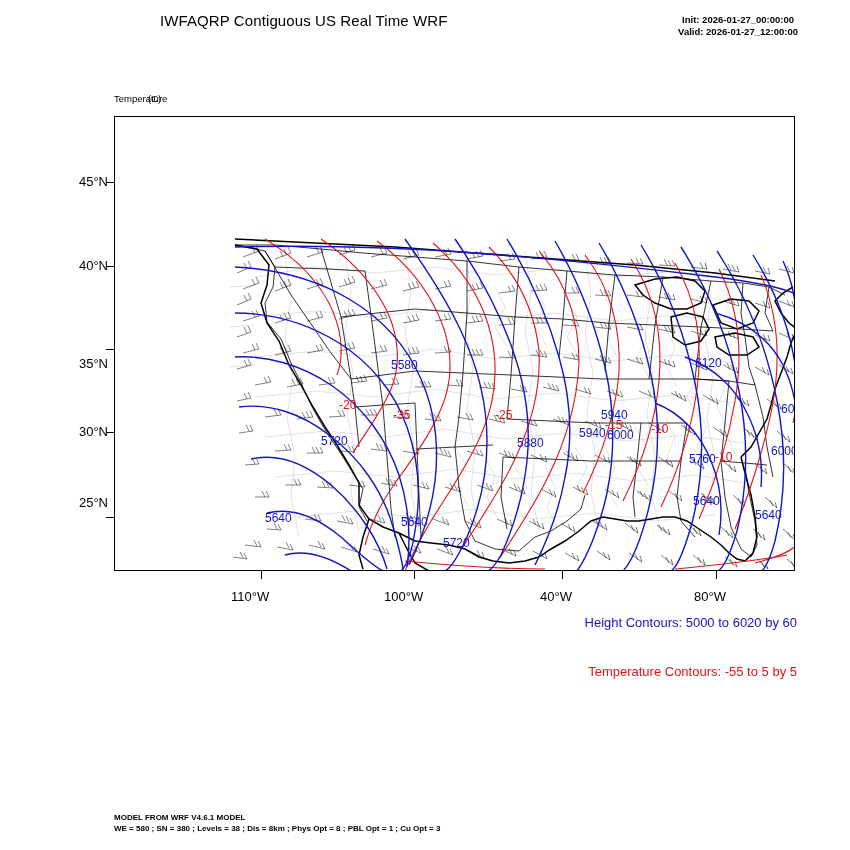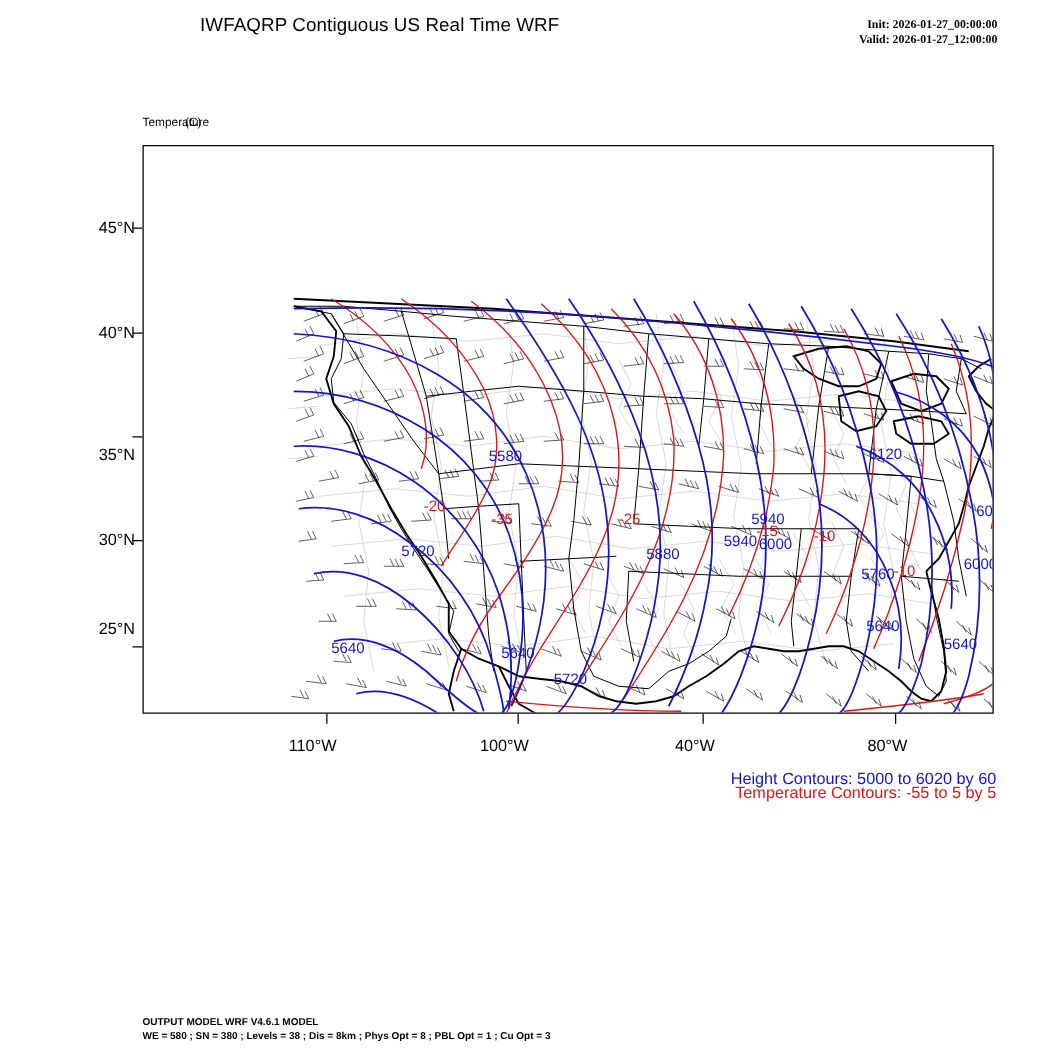--- a/index.html
+++ b/index.html
@@ -21,26 +21,25 @@
     top: 12px;
     font-size: 15px;
     letter-spacing: 0.1px;
     white-space: nowrap;
     margin-left: 46px;
   }
   .init-block {
     position: absolute;
     right: 52px;
     top: 14px;
-    text-align: right;
+    text-align: center;
     font-size: 9.5px;
     font-weight: bold;
     line-height: 12px;
     white-space: nowrap;
-    font-family: Liberation Serif, serif;
   }
   .legend-vars {
     position: absolute;
     left: 114px;
     top: 68px;
     font-size: 9.5px;
     line-height: 12.5px;
     white-space: pre;
   }
   .legend-vars .u {
@@ -75,21 +74,21 @@
     background: #000000;
   }
   .footer-note {
     position: absolute;
     font-size: 13px;
     text-align: right;
     right: 53px;
     white-space: nowrap;
   }
   .note-height { top: 615px; color: #1414c8; }
-  .note-temp { top: 626px; color: #e01414; margin-left: 28px; }
+  .note-temp { top: 664px; color: #e01414; margin-left: 28px; }
   .bottom-block {
     position: absolute;
     left: 114px;
     top: 812px;
     font-size: 8px;
     font-weight: bold;
     line-height: 11px;
     white-space: nowrap;
   }
   .cbar-label { fill: #1414c8; font-size: 12px; font-family: "Liberation Sans", sans-serif; }
@@ -549,15 +548,15 @@
 
 <div class="tick" style="left:261px; top:571px; width:1px; height:8px;"></div>
 <div class="tick" style="left:414px; top:571px; width:1px; height:8px;"></div>
 <div class="tick" style="left:562px; top:571px; width:1px; height:8px;"></div>
 <div class="tick" style="left:716px; top:571px; width:1px; height:8px;"></div>
 
 <div class="footer-note note-height">Height Contours: 5000 to 6020 by 60</div>
 <div class="footer-note note-temp">Temperature Contours: -55 to 5 by 5</div>
 
 <div class="bottom-block">
-  <div>OUTPUT MODEL WRF V4.6.1 MODEL</div>
+  <div>MODEL FROM WRF V4.6.1 MODEL</div>
   <div>WE = 580 ; SN = 380 ; Levels = 38 ; Dis = 8km ; Phys Opt = 8 ; PBL Opt = 1 ; Cu Opt = 3</div>
 </div>
 
 </body></html>

